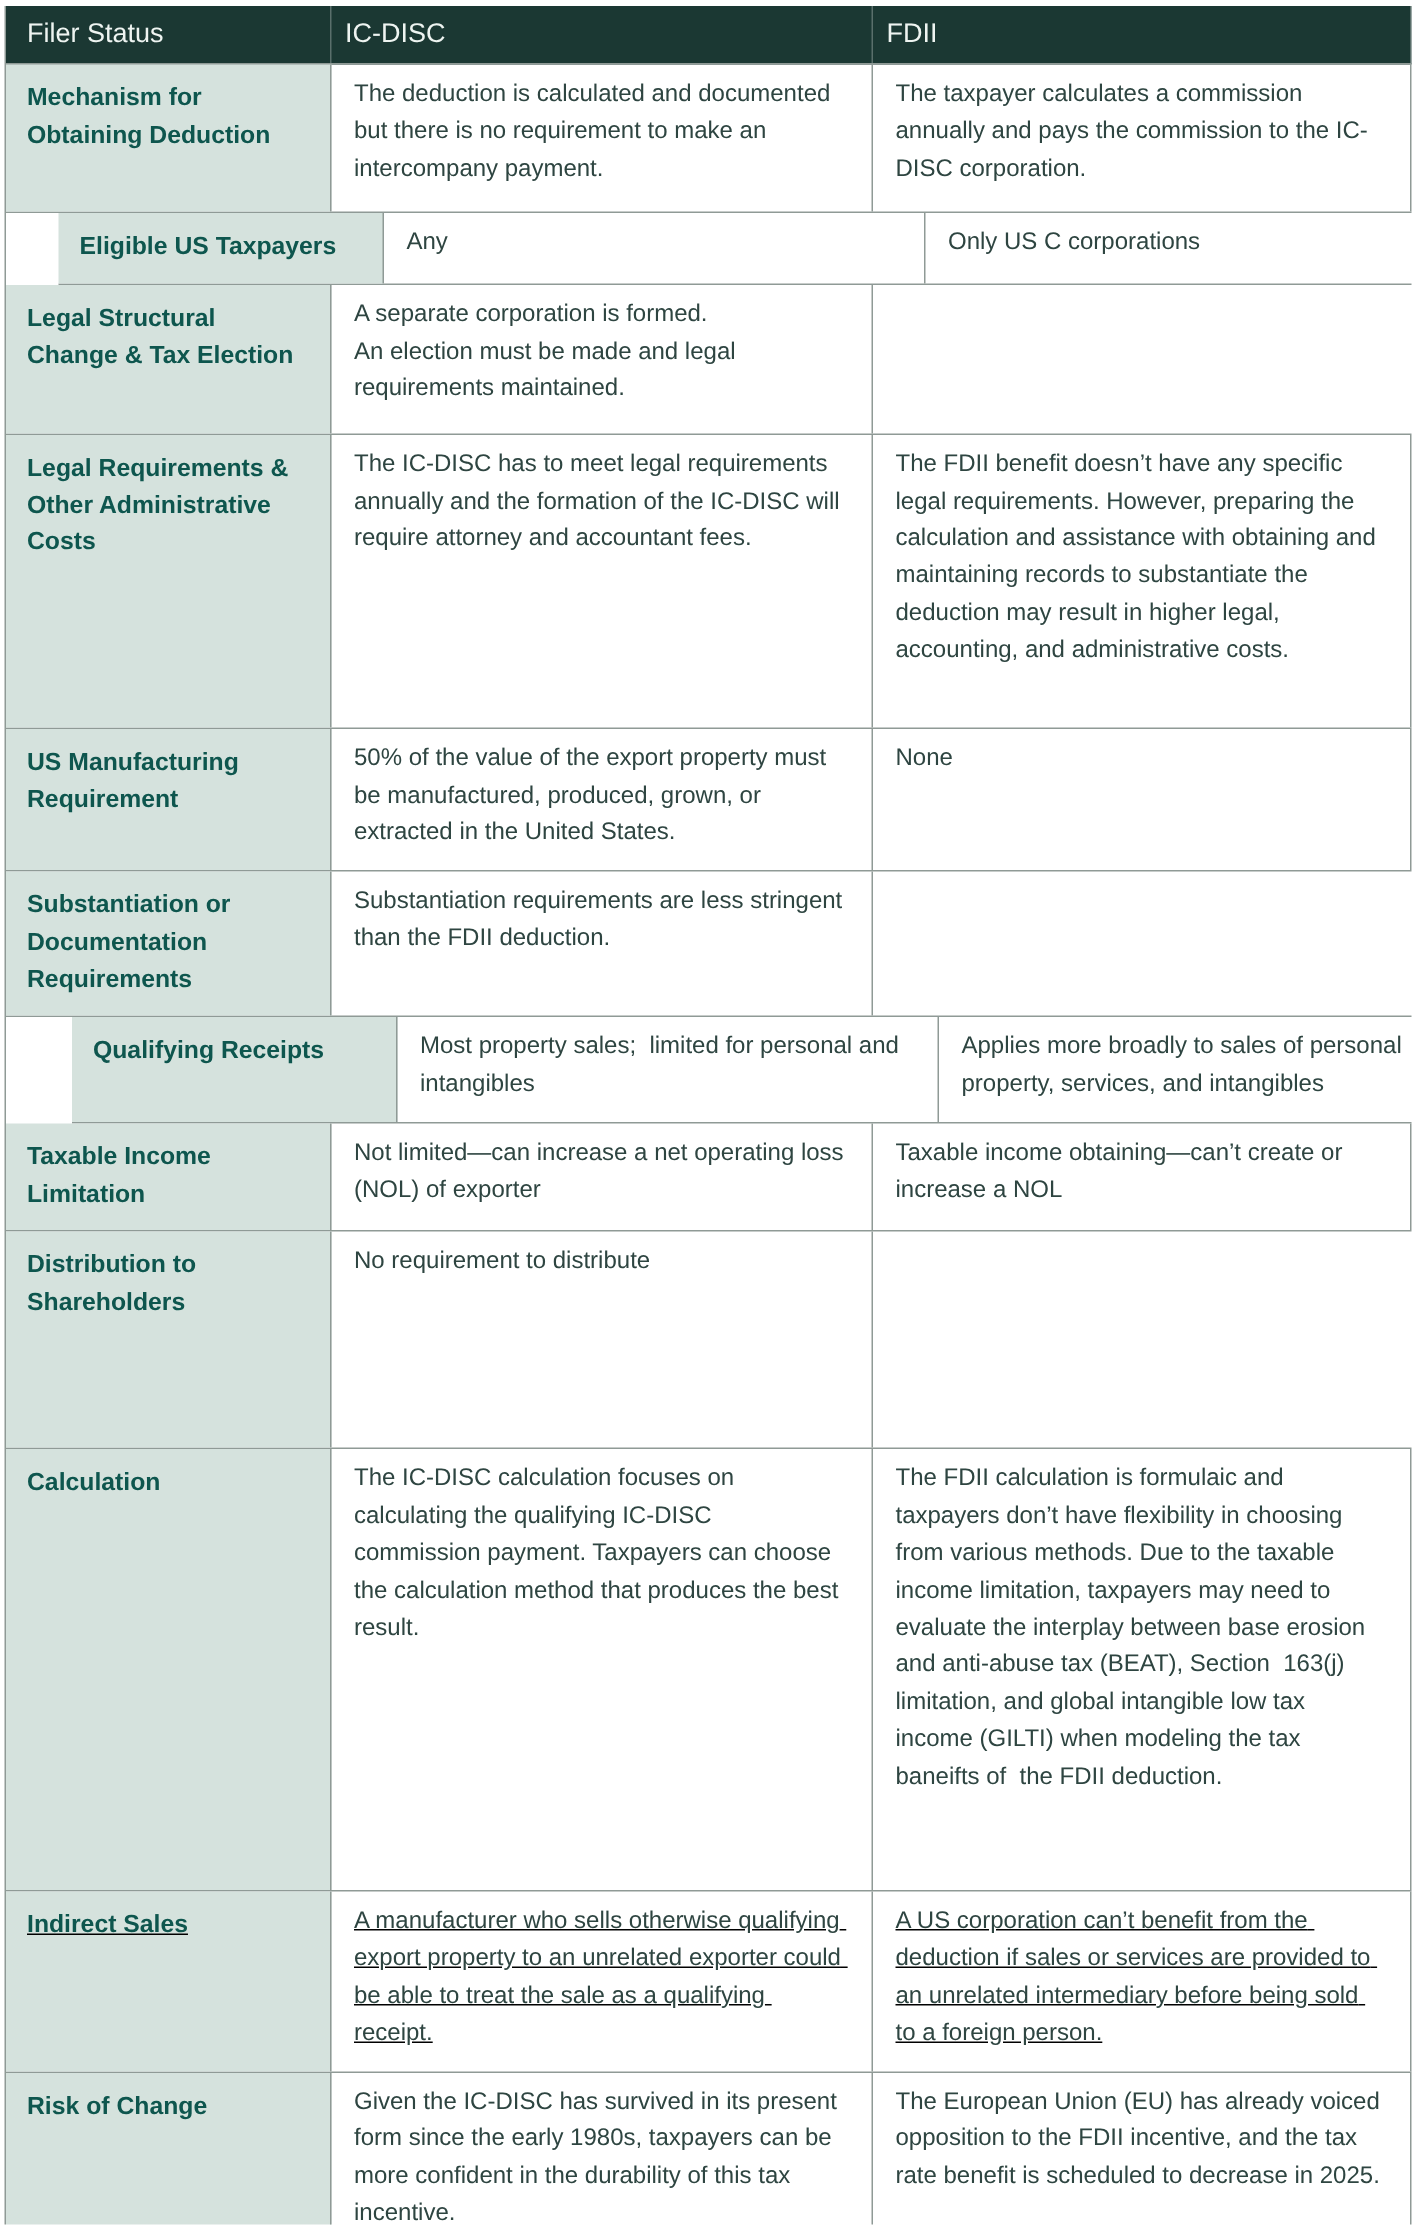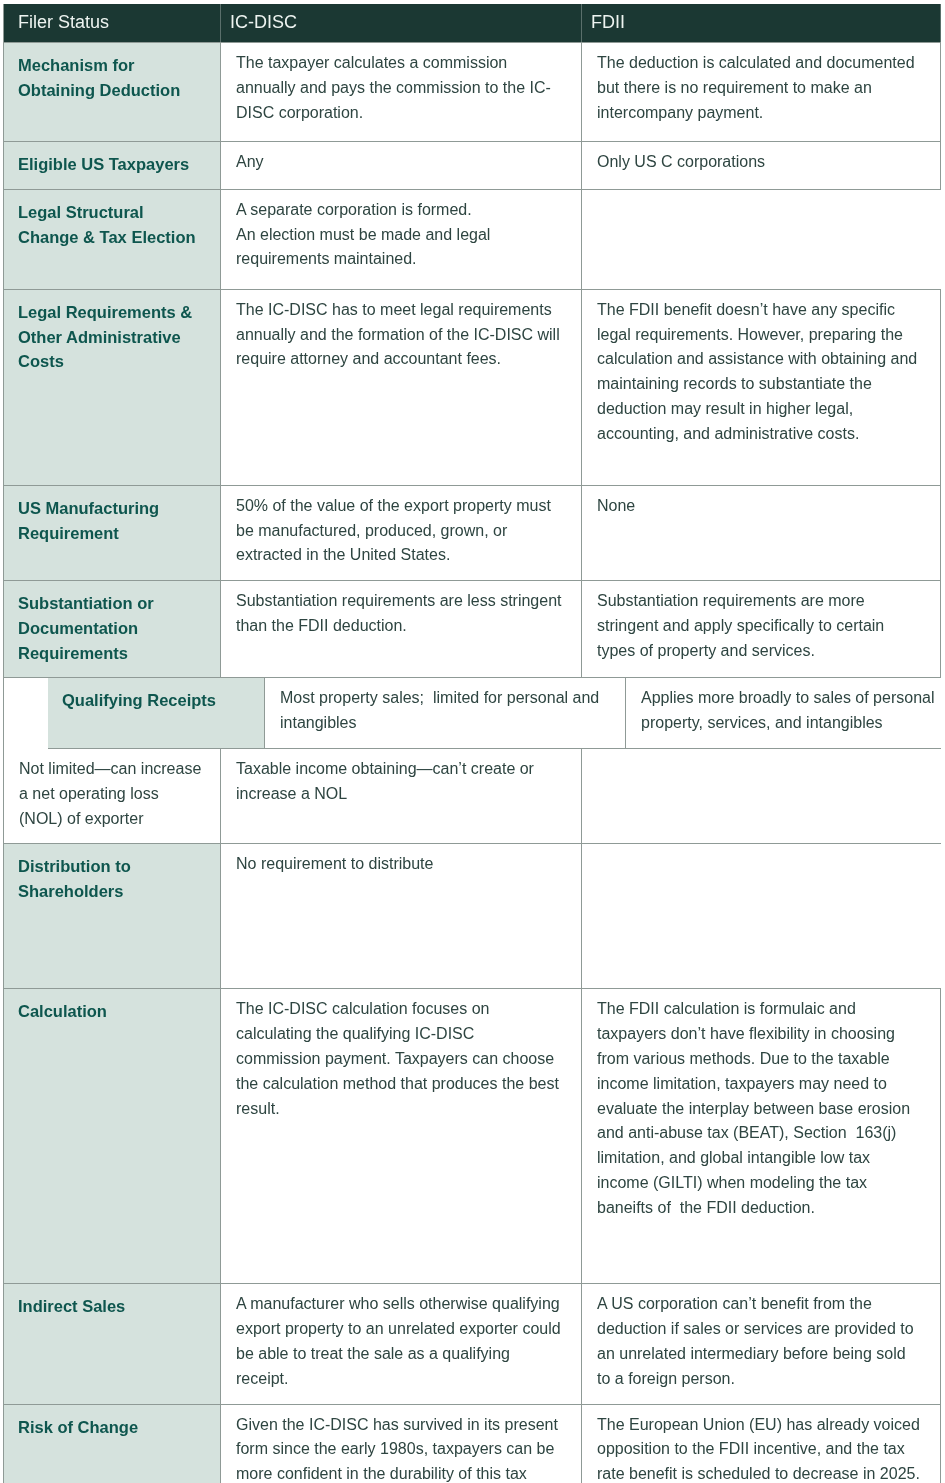--- a/index.html
+++ b/index.html
@@ -55,48 +55,48 @@
     font-size: 18px;
     line-height: 1.2;
     padding: 2px 12px 2px 9px;
     border-right: 1px solid rgba(255,255,255,0.28);
     white-space: normal;
   }
   .header-cell.label-cell { padding-left: 14px; }
 
   
   .table > .row:nth-child(2)  { min-height: 99px; }
-  .table > .row:nth-child(3)  { min-height: 40px; }
+  .table > .row:nth-child(3)  { min-height: 40px; margin-left: 35px; }
   .table > .row:nth-child(4)  { min-height: 100px; }
   .table > .row:nth-child(5)  { min-height: 196px; }
   .table > .row:nth-child(6)  { min-height: 93px; }
   .table > .row:nth-child(7)  { min-height: 95px; }
   .table > .row:nth-child(8)  { min-height: 69px; margin-left: 44px; }
   .table > .row:nth-child(9)  { min-height: 70px; }
   .table > .row:nth-child(10) { min-height: 145px; }
   .table > .row:nth-child(11) { min-height: 295px; }
-  .table > .row:nth-child(12) { min-height: 113px; }
+  .table > .row:nth-child(12) { min-height: 113px; text-decoration: underline; }
   .table > .row:nth-child(13) { min-height: 102px; }
 </style>
 </head>
 <body>
 
 <div class="page">
 
   <div class="table" id="comparison-table">
     <div class="row header-row">
       <div class="cell header-cell label-cell">Filer Status</div>
       <div class="cell header-cell">IC-DISC</div>
       <div class="cell header-cell">FDII</div>
     </div>
 
   <div class="row body-row">
     <div class="cell label-cell row-label">Mechanism for Obtaining Deduction</div>
+    <div class="cell row-fdii">The deduction is calculated and documented but there is no requirement to make an intercompany payment.</div>
     <div class="cell row-icdisc">The taxpayer calculates a commission annually and pays the commission to the IC-DISC corporation.</div>
-    <div class="cell row-fdii">The deduction is calculated and documented but there is no requirement to make an intercompany payment.</div>
   </div>
 
   <div class="row body-row">
     <div class="cell label-cell row-label">Eligible US Taxpayers</div>
     <div class="cell row-icdisc">Any</div>
     <div class="cell row-fdii">Only US C corporations</div>
   </div>
 
   <div class="row body-row">
     <div class="cell label-cell row-label">Legal Structural Change &amp; Tax Election</div>
@@ -112,30 +112,30 @@
 
   <div class="row body-row">
     <div class="cell label-cell row-label">US Manufacturing Requirement</div>
     <div class="cell row-icdisc">50% of the value of the export property must be manufactured, produced, grown, or extracted in the United States.</div>
     <div class="cell row-fdii">None</div>
   </div>
 
   <div class="row body-row">
     <div class="cell label-cell row-label">Substantiation or Documentation Requirements</div>
     <div class="cell row-icdisc">Substantiation requirements are less stringent than the FDII deduction.</div>
-    <div class="cell row-fdii">Substantiation requirements are more stringent and apply specifically to certain types of property and services.</div>
   </div>
 
   <div class="row body-row">
     <div class="cell label-cell row-label">Qualifying Receipts</div>
     <div class="cell row-icdisc">Most property sales;  limited for personal and intangibles</div>
     <div class="cell row-fdii">Applies more broadly to sales of personal property, services, and intangibles</div>
   </div>
 
   <div class="row body-row">
+    <div class="cell label-cell row-label">Taxable Income Limitation</div>
     <div class="cell row-icdisc">Not limited—can increase a net operating loss (NOL) of exporter</div>
     <div class="cell row-fdii">Taxable income obtaining—can’t create or increase a NOL</div>
   </div>
 
   <div class="row body-row">
     <div class="cell label-cell row-label">Distribution to Shareholders</div>
     <div class="cell row-fdii">No requirement to distribute</div>
   </div>
 
   <div class="row body-row">

